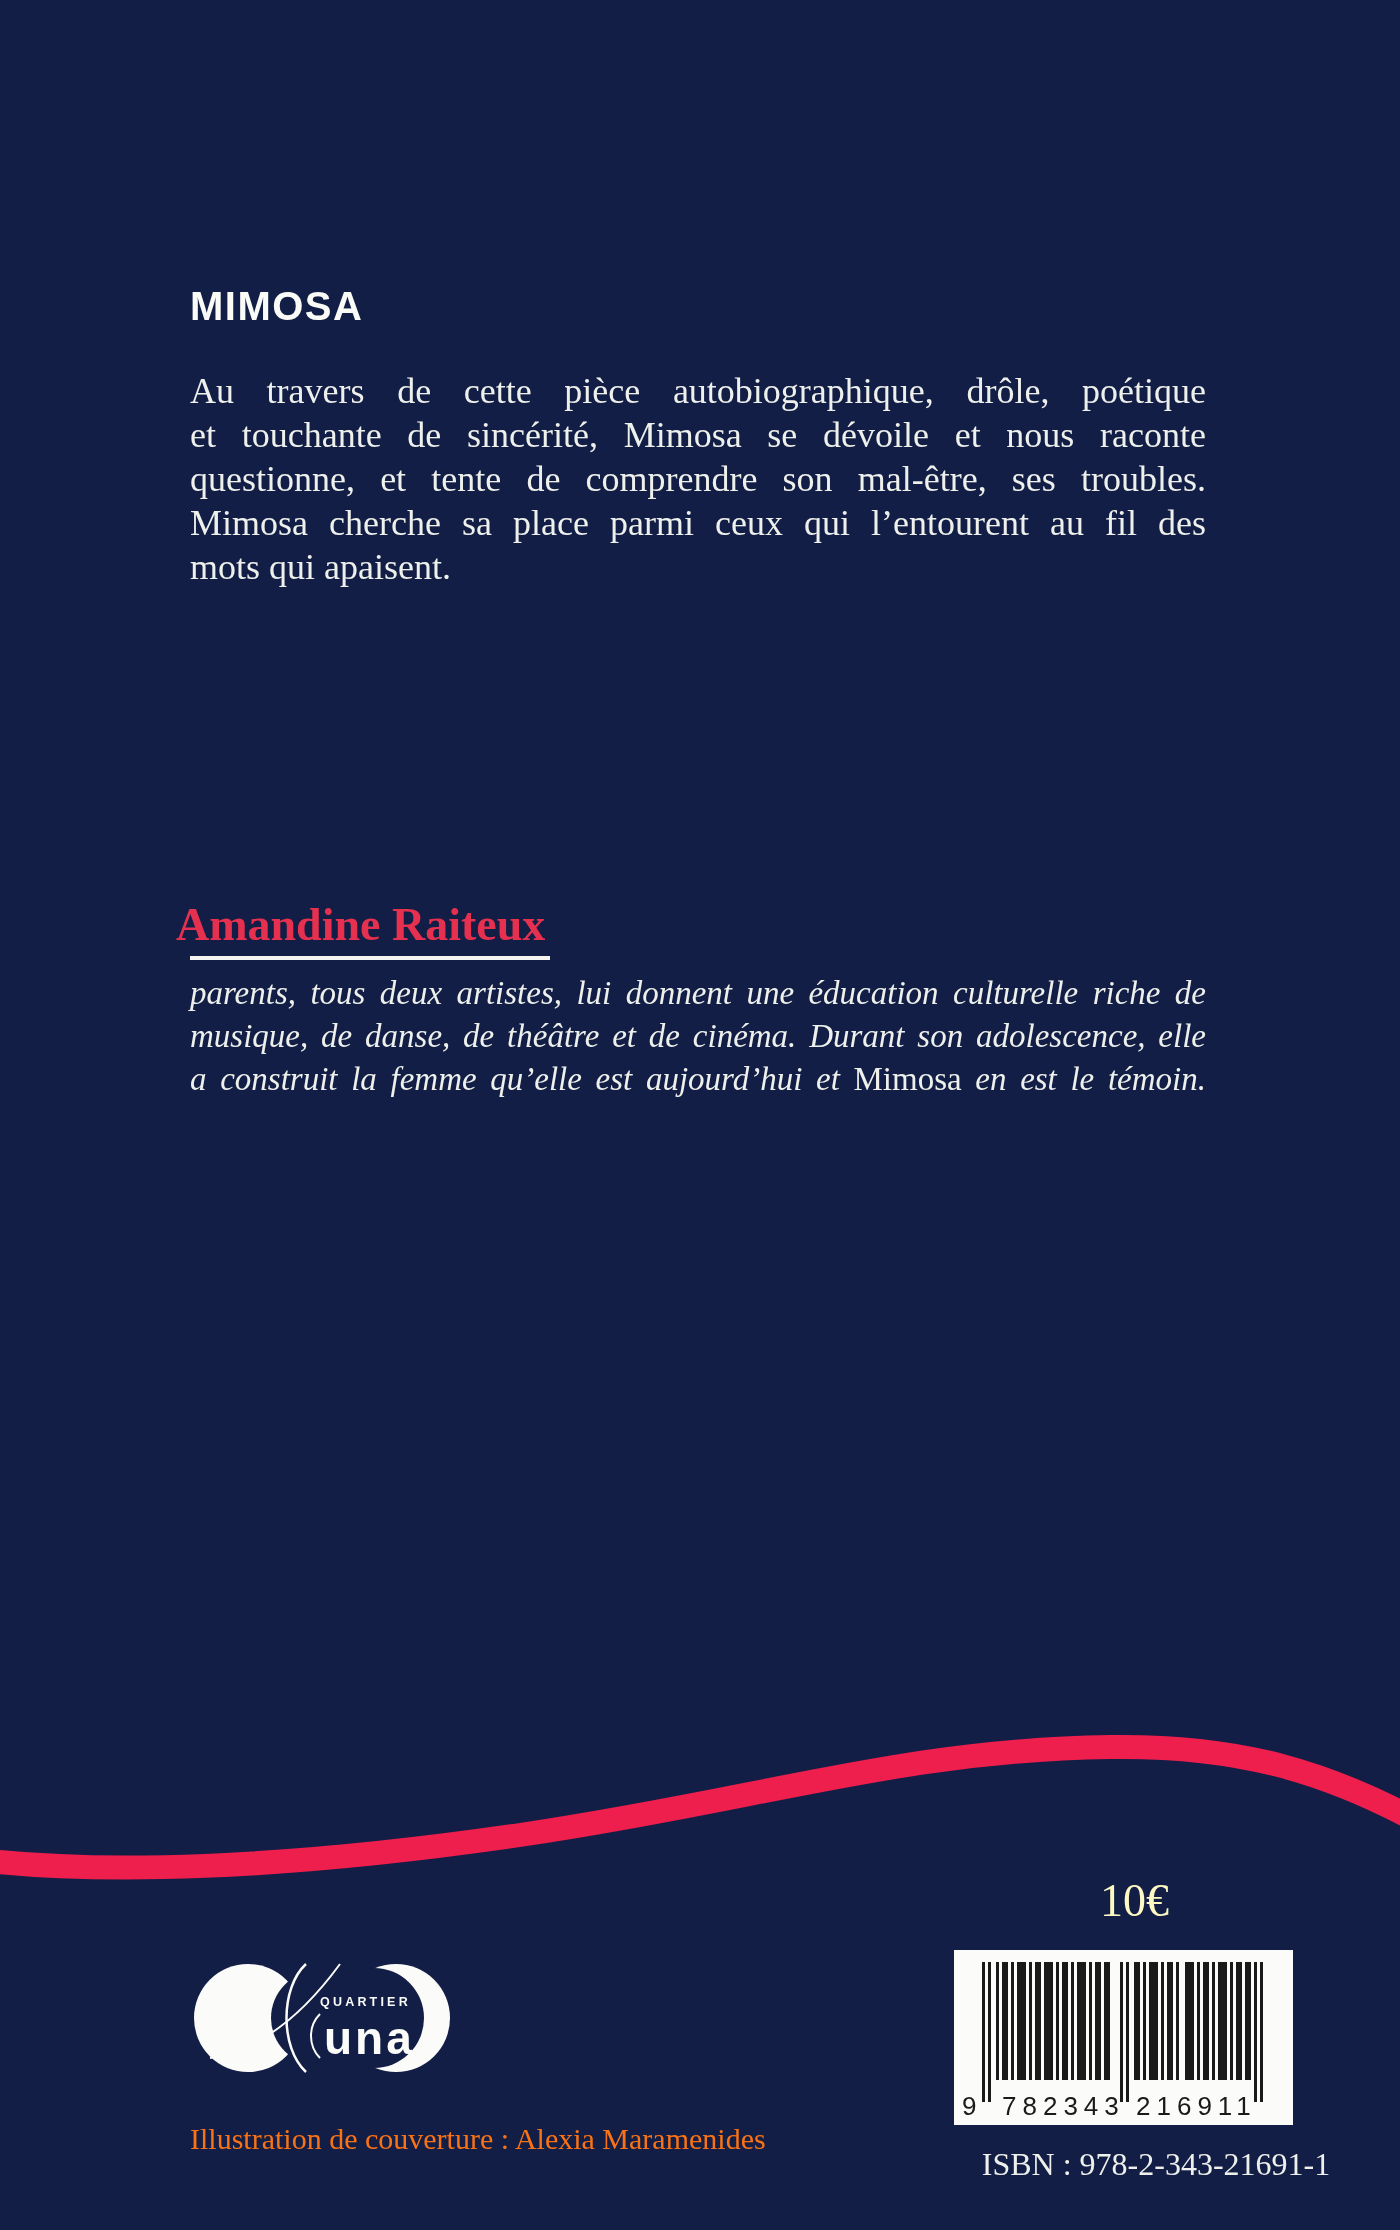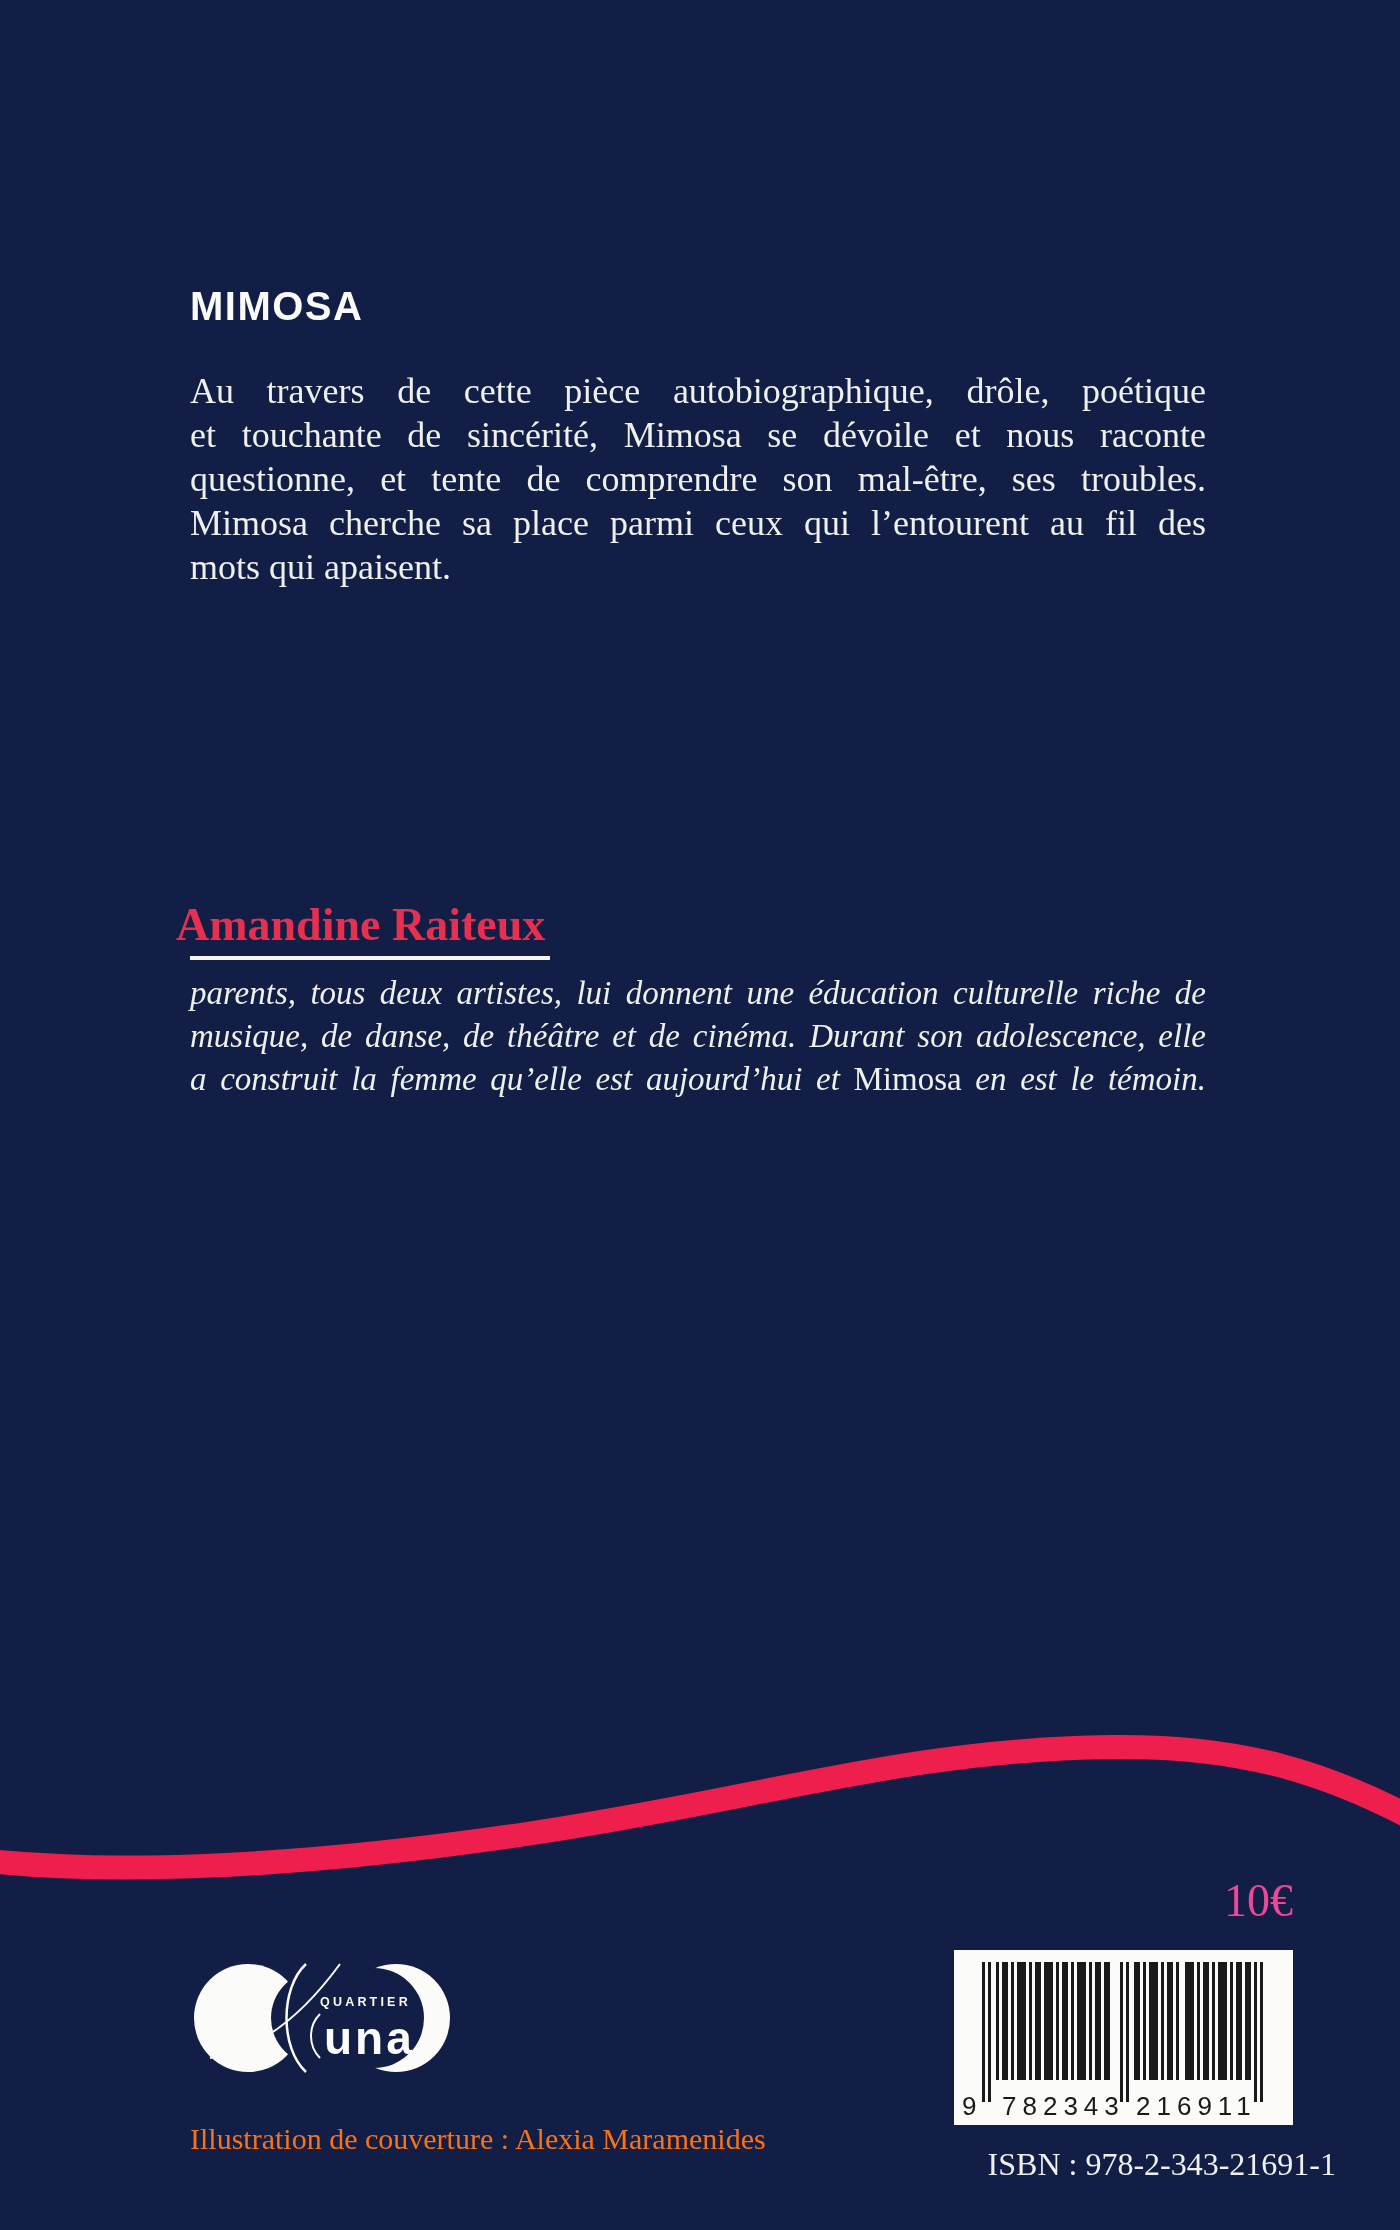--- a/index.html
+++ b/index.html
@@ -53,32 +53,31 @@
   }
   #author-bio .upright{font-style:normal;}
 
   
   #red-wave{left:0;top:1680px;}
 
   
   #price-label{
     left:1100px;top:1874px;width:193px;
     font-size:46px;
-    text-align:right;
-    color:#ec4899;
+    color:#fef9c3;
   }
 
   
   #barcode{left:954px;top:1950px;}
 
   
   #isbn-label{
     left:976px;top:2146px;width:360px;
     font-size:32px;
-    text-align:right;
+    text-align:center;
     color:#eef0ec;
   }
 
   
   #publisher-logo{left:190px;top:1958px;}
 
   
   #cover-credit{
     left:190px;top:2122px;
     font-size:30px;

